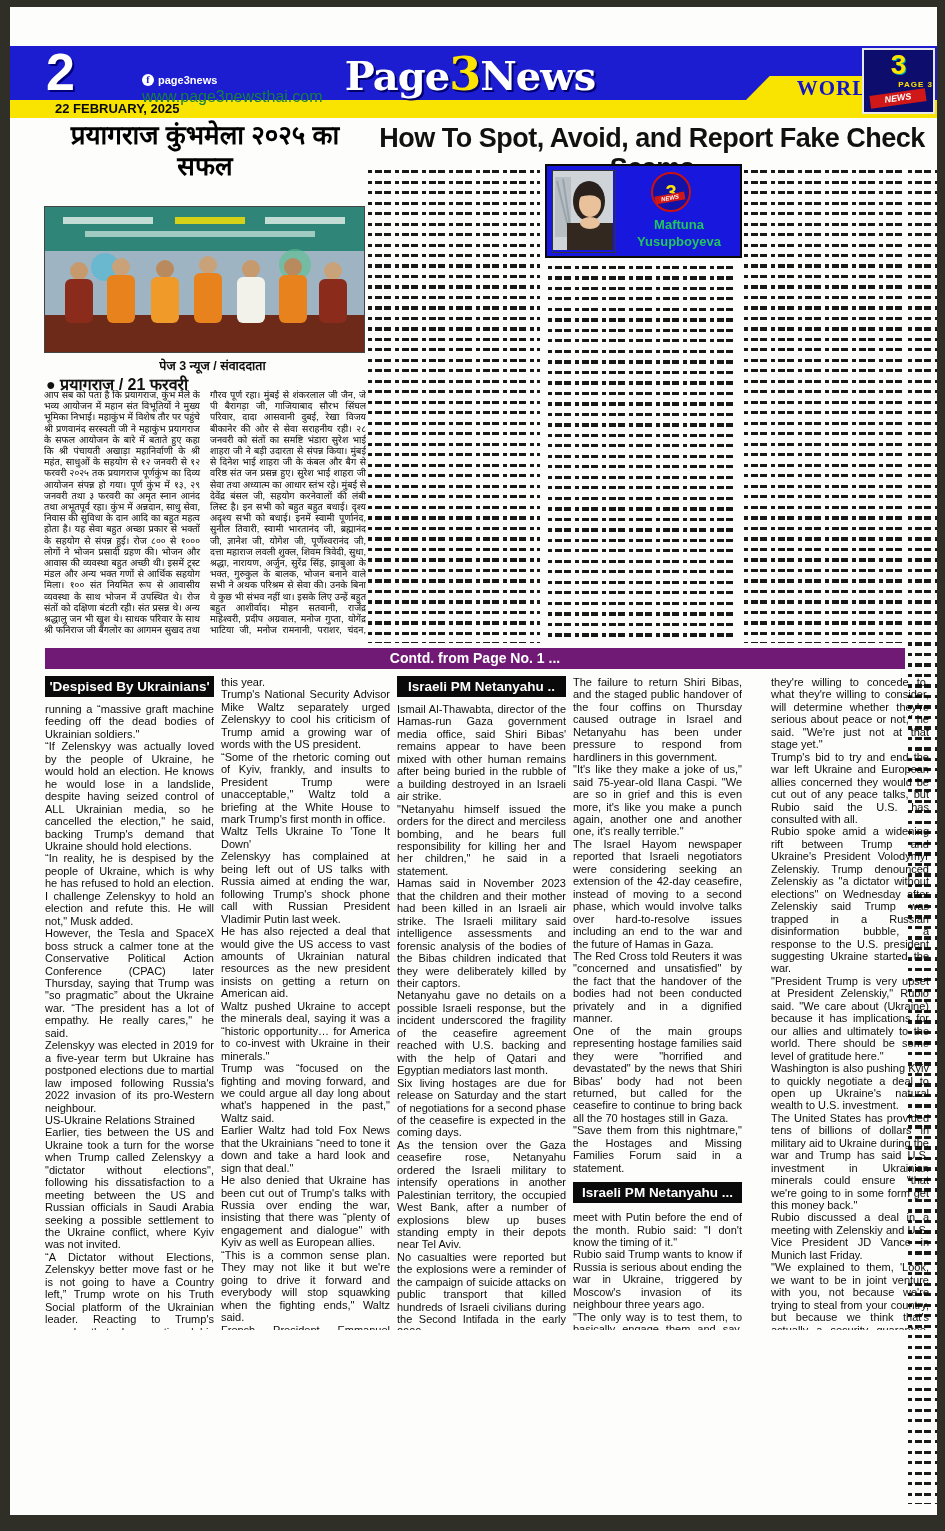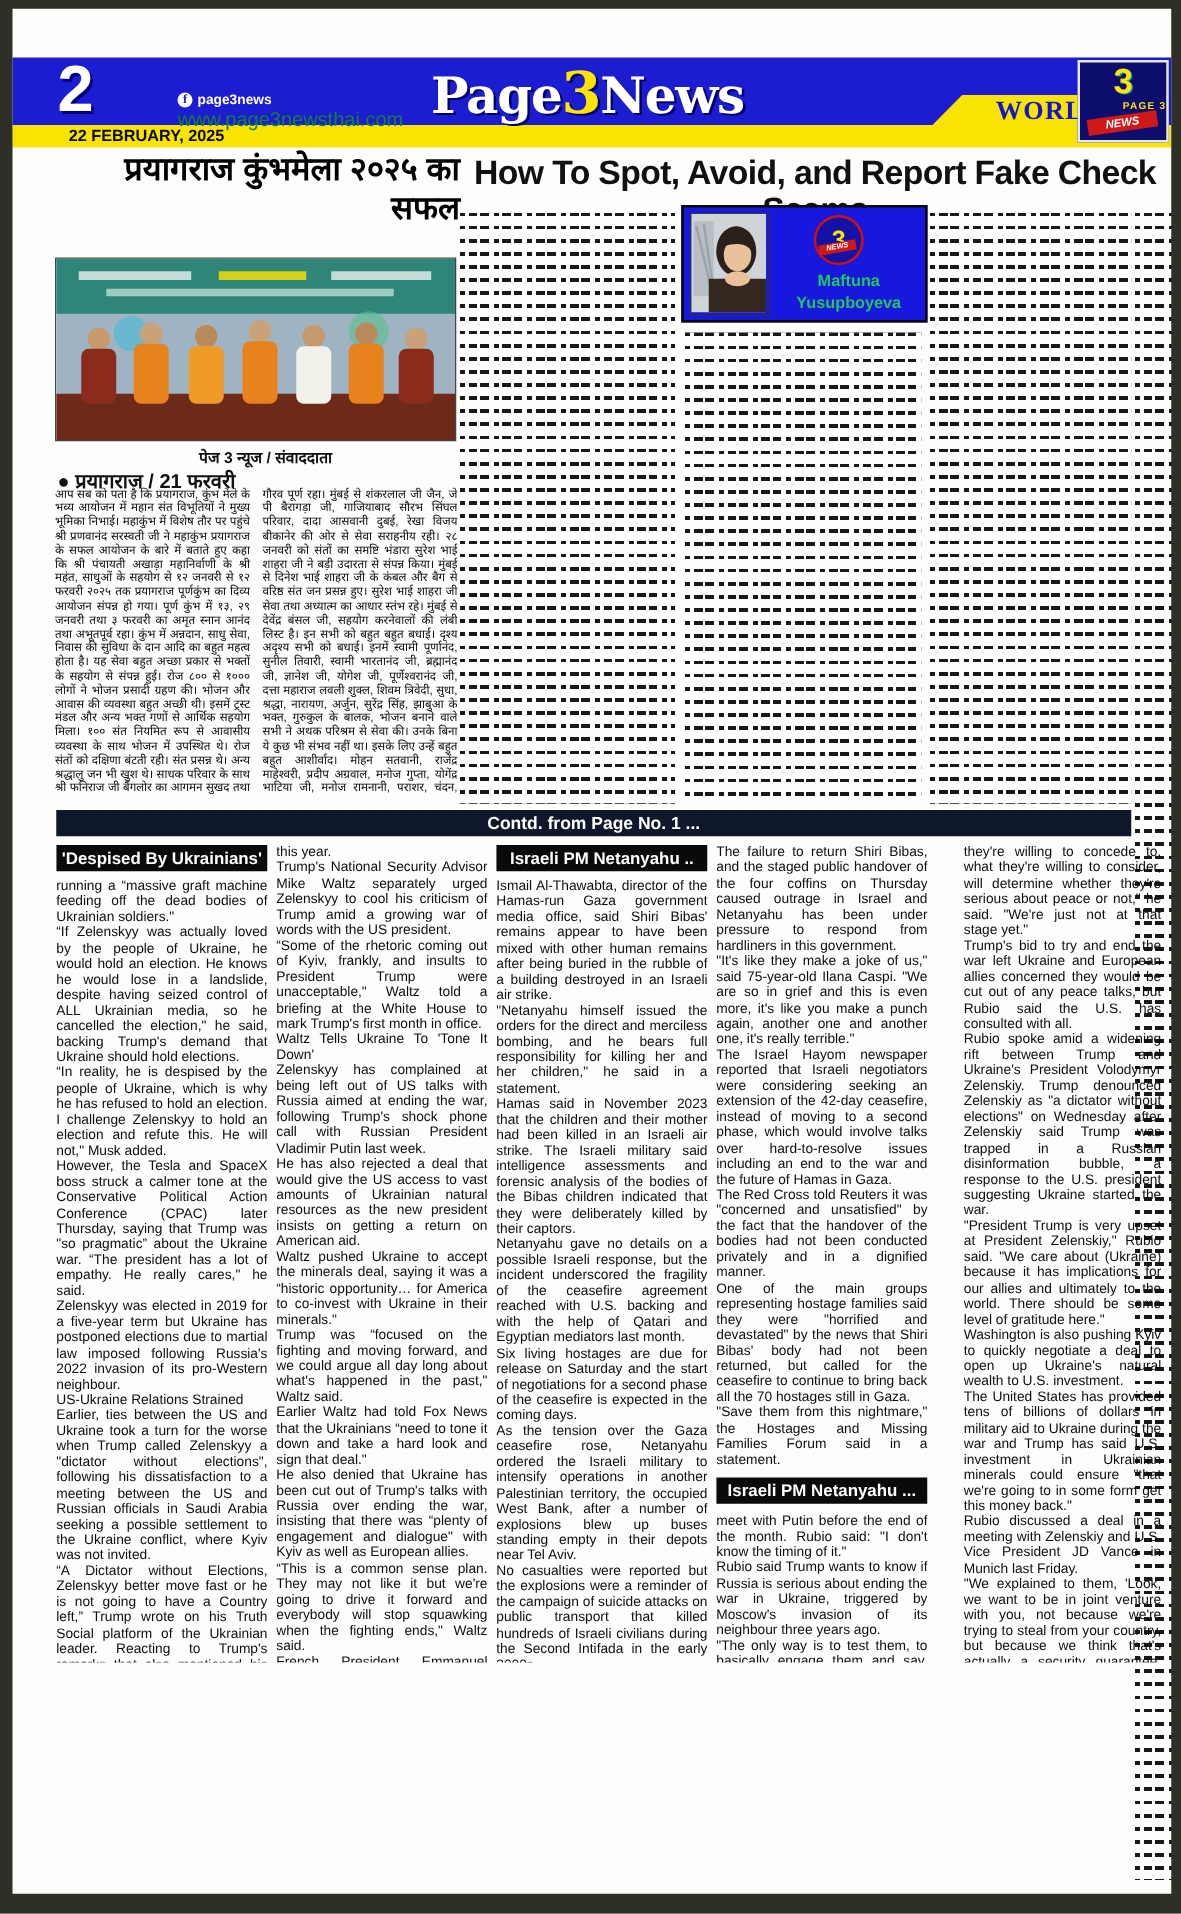--- a/index.html
+++ b/index.html
@@ -27,21 +27,21 @@
   .worldtab span{color:#1414c8;font-family:"Liberation Serif",serif;font-weight:bold;font-size:21px;letter-spacing:1px;}
   .logobox{left:862px;top:48px;width:73px;height:66px;background:#0d0d6e;border:2px solid #e8e8e8;z-index:6;box-sizing:border-box;}
   .logo3{position:absolute;left:0;top:0;width:100%;text-align:center;color:#ffe400;font-weight:bold;
          font-size:28px;line-height:30px;text-shadow:1px 1px 0 #0aa;}
   .logopage{position:absolute;left:0;top:30px;width:100%;text-align:right;color:#ffe400;font-size:8px;font-weight:bold;letter-spacing:1px;}
   .logonews{position:absolute;left:6px;top:42px;width:56px;height:13px;background:#d01818;transform:rotate(-8deg);
             color:#fff;font-style:italic;font-weight:bold;font-size:9px;text-align:center;line-height:13px;}
   .datetext{left:55px;top:101px;font-size:13px;font-weight:bold;color:#0a0a0a;z-index:5;}
 
   
-  .hheadline{left:42px;top:120px;width:326px;text-align:right;font-weight:bold;font-size:26px;line-height:31px;color:#000;}
+  .hheadline{left:42px;top:120px;width:326px;text-align:center;font-weight:bold;font-size:26px;line-height:31px;color:#000;}
   .kphoto{left:44px;top:206px;width:321px;height:147px;border:1px solid #444;box-sizing:border-box;}
   .byline{left:52px;top:357px;width:321px;text-align:center;font-weight:bold;font-size:12.5px;}
   .dateline{left:46px;top:373px;font-weight:bold;font-size:16px;}
   .hbody{left:44px;top:390px;width:322px;height:256px;overflow:hidden;
          column-count:2;column-gap:10px;font-size:9.3px;line-height:11.2px;text-align:justify;color:#090909;}
 
   
   .eheadline{left:366px;top:123px;width:572px;text-align:center;font-weight:bold;font-size:27px;line-height:30px;letter-spacing:-0.5px;}
   .authorbox{left:545px;top:164px;width:197px;height:94px;background:#1717dd;border:2px solid #0a0a0a;box-sizing:border-box;}
   .portrait{position:absolute;left:5px;top:4px;width:62px;height:81px;border:1px solid #333;}
@@ -54,21 +54,21 @@
   
   .dashes{background-image:
       repeating-linear-gradient(90deg, transparent 0 4px, #fdfdfb 4px 7px, transparent 7px 14px, #fdfdfb 14px 16px, transparent 16px 23px, #fdfdfb 23px 27px),
       repeating-linear-gradient(180deg, #191919 0 3px, transparent 3px 10.5px);}
   .dashA{left:368px;top:170px;width:172px;height:473px;}
   .dashB{left:548px;top:266px;width:189px;height:377px;}
   .dashC{left:744px;top:170px;width:161px;height:473px;}
   .rail{left:908px;top:170px;width:30px;height:1334px;}
 
   
-  .contdbar{left:45px;top:648px;width:860px;height:21px;background:#0f172a;color:#fff;font-weight:bold;
+  .contdbar{left:45px;top:648px;width:860px;height:21px;background:#701a75;color:#fff;font-weight:bold;
             font-size:14px;text-align:center;line-height:21px;}
   .ncol{top:676px;height:654px;overflow:hidden;}
   .c1{left:45px;width:169px;} .c2{left:221px;width:169px;} .c3{left:397px;width:169px;}
   .c4{left:573px;width:169px;} .c5{left:749px;width:158px;margin-left:22px;}
   .colheader{background:#0a0a0a;color:#fff;font-weight:bold;font-size:13.5px;text-align:center;
              height:21px;line-height:21px;margin-bottom:6px;}
   .colheader.mid{margin:8px 0 8px 0;}
   .coltext{font-size:11px;line-height:12.45px;text-align:justify;white-space:pre-line;color:#0d0d0d;}
 </style>
 </head>

